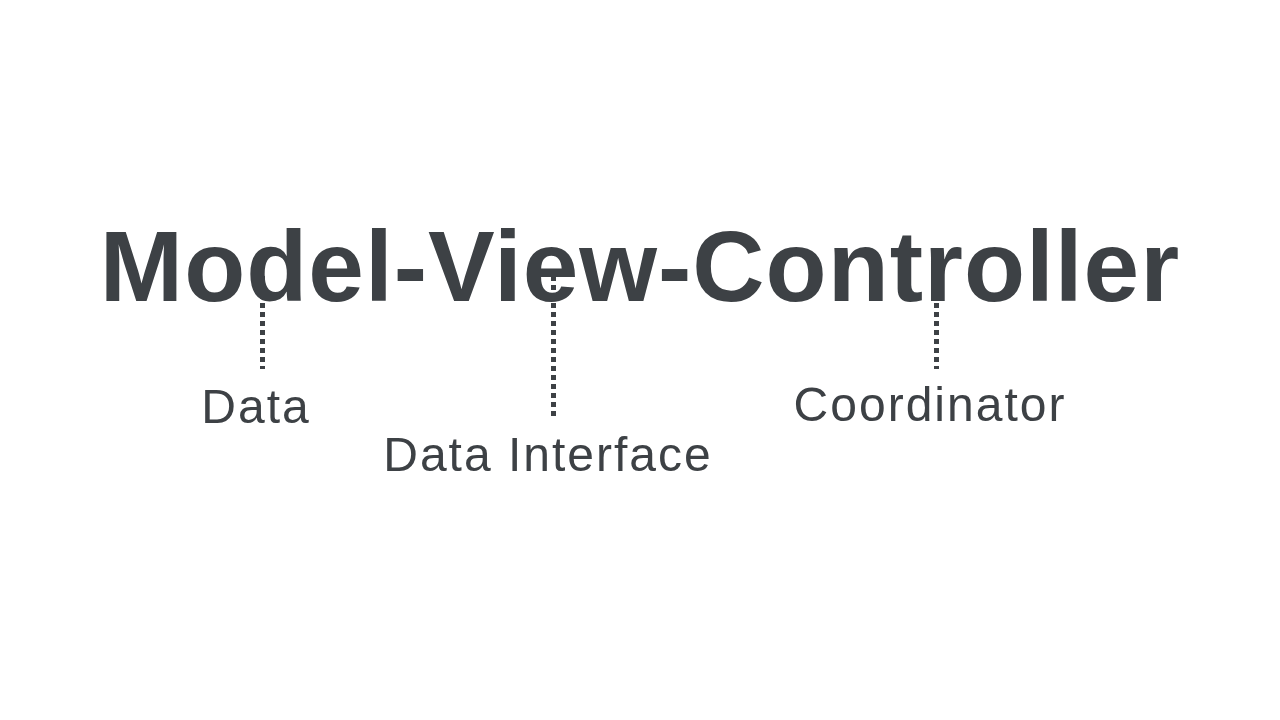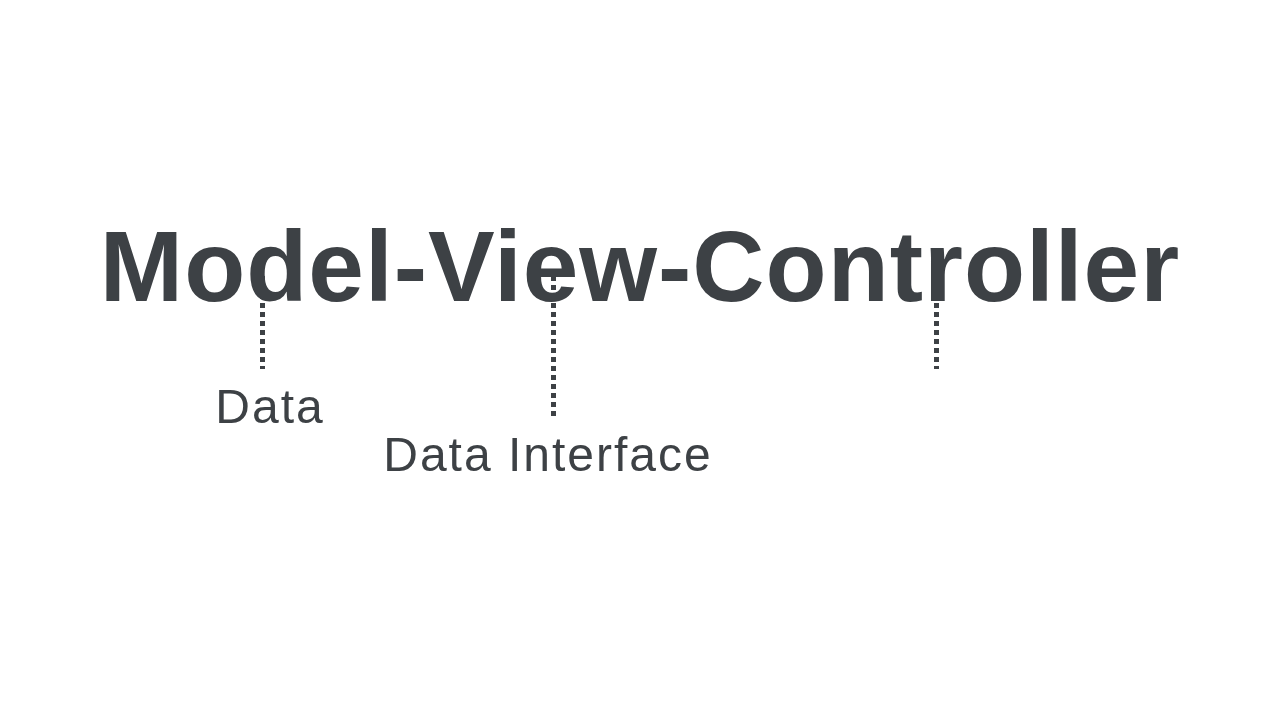--- a/index.html
+++ b/index.html
@@ -44,31 +44,32 @@
   .label {
     position: absolute;
     transform: translateX(-50%);
     font-size: 48px;
     line-height: 48px;
     font-weight: 400;
     letter-spacing: 2px;
     white-space: nowrap;
     color: #3d4145;
   }
-  .label.model      { left: 256px; top: 383px; margin-left: 14px; }
+  .label.model      { left: 256px; top: 383px; }
   .label.view       { left: 548px; top: 431px; }
   .label.controller { left: 930px; top: 381px; }
 </style>
 </head>
 <body>
 
 <div class="stage">
 
   <div class="title">Model-View-Controller</div>
 
   <div class="connector model"></div>
   <div class="connector view"></div>
   <div class="connector controller"></div>
 
   <div class="label model">Data</div>
   <div class="label view">Data Interface</div>
+  <div class="label controller">Coordinator</div>
 
 </div>
 
 </body></html>

